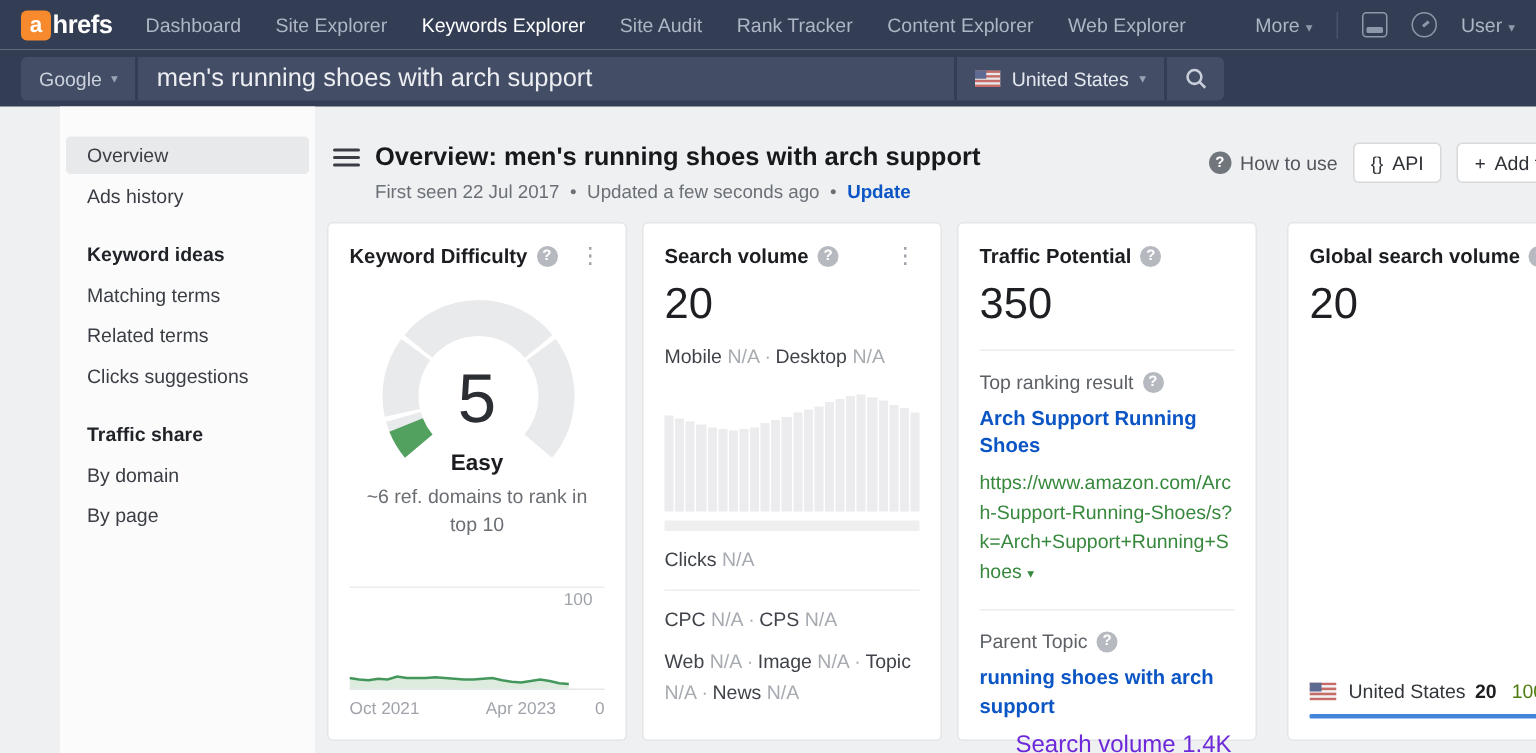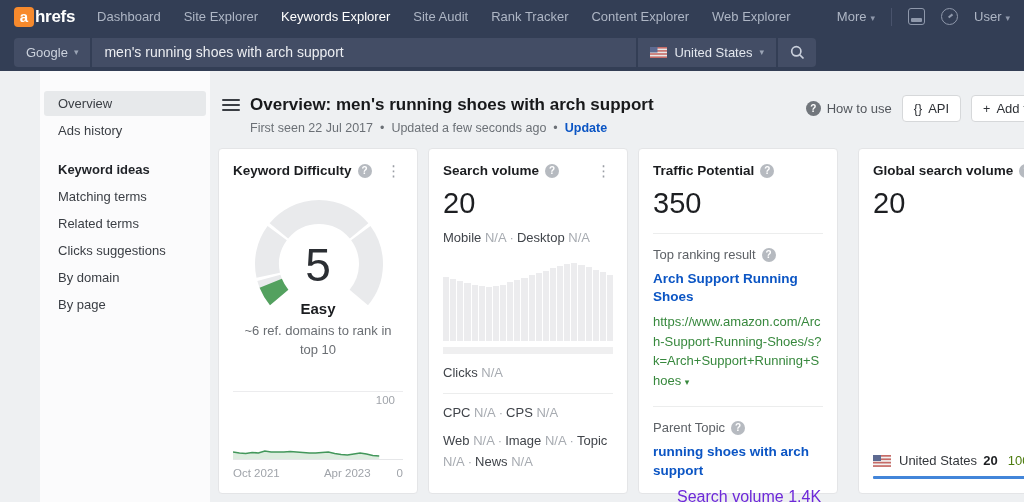--- a/index.html
+++ b/index.html
@@ -20,21 +20,21 @@
   .tn-icon { width:17px; height:17px; position:relative; cursor:pointer; }
   .browser-ico { border:1.8px solid #8f98ab; border-radius:3px; }
   .browser-ico::after { content:""; position:absolute; left:2px; right:2px; bottom:2px; height:4px; background:#8f98ab; border-radius:1px; }
   .gauge-ico { border:1.8px solid #8f98ab; border-radius:50%; }
   .gauge-ico::after { content:""; position:absolute; left:6px; top:6px; width:5px; height:1.8px; background:#8f98ab; transform:rotate(-40deg); }
 
   
   .searchrow { height:38px; background:#333e55; display:flex; align-items:center; padding:0 14px; }
   .search-widget { display:flex; align-items:stretch; height:29px; width:802px; background:#434d65; border-radius:4px; overflow:hidden; }
   .engine-btn { display:flex; align-items:center; gap:6px; padding:0 12px; color:#ccd2dd; font-size:13px; cursor:pointer; border-right:2px solid #333e55; white-space:nowrap; }
-  .search-input { flex:1; background:transparent; border:none; outline:none; color:#eceef2; font-size:14px; padding:4px 12px; font-family:"Liberation Sans", sans-serif; }
+  .search-input { flex:1; background:transparent; border:none; outline:none; color:#eceef2; font-size:17px; padding:4px 12px; font-family:"Liberation Sans", sans-serif; }
   .country-btn { display:flex; align-items:center; gap:7px; padding:0 12px; color:#e3e7ee; font-size:13px; cursor:pointer; border-left:2px solid #333e55; white-space:nowrap; }
   .search-btn { display:flex; align-items:center; justify-content:center; width:40px; border-left:2px solid #333e55; cursor:pointer; }
   .caret { font-size:9px; color:#9aa3b5; }
 
   
   .page-body { display:flex; height:431px;padding-left:40px; }
   .sidebar { width:170px; background:#fbfbfc; padding-top:20px; flex-shrink:0; }
   .sb-item { font-size:13px; color:#3a3e44; padding:5px 14px; margin:0 4px 2px 4px; border-radius:3px; cursor:pointer; }
   .sb-item.selected { background:#e7e9eb; }
   .sb-header { font-size:13px; font-weight:700; color:#1f2227; padding:5px 14px; margin:14px 4px 2px 4px; }
@@ -167,20 +167,21 @@
   </div>
 
   <div class="page-body">
     <div class="sidebar">
       <div class="sb-item selected">Overview</div>
       <div class="sb-item">Ads history</div>
       <div class="sb-header">Keyword ideas</div>
       <div class="sb-item">Matching terms</div>
       <div class="sb-item">Related terms</div>
       <div class="sb-item">Clicks suggestions</div>
+      <div class="sb-header">Traffic share</div>
       <div class="sb-item">By domain</div>
       <div class="sb-item">By page</div>
     </div>
 
     <div class="main">
       <div class="main-header">
         <div class="hamburger">
             <div></div>
             <div></div>
             <div></div>

